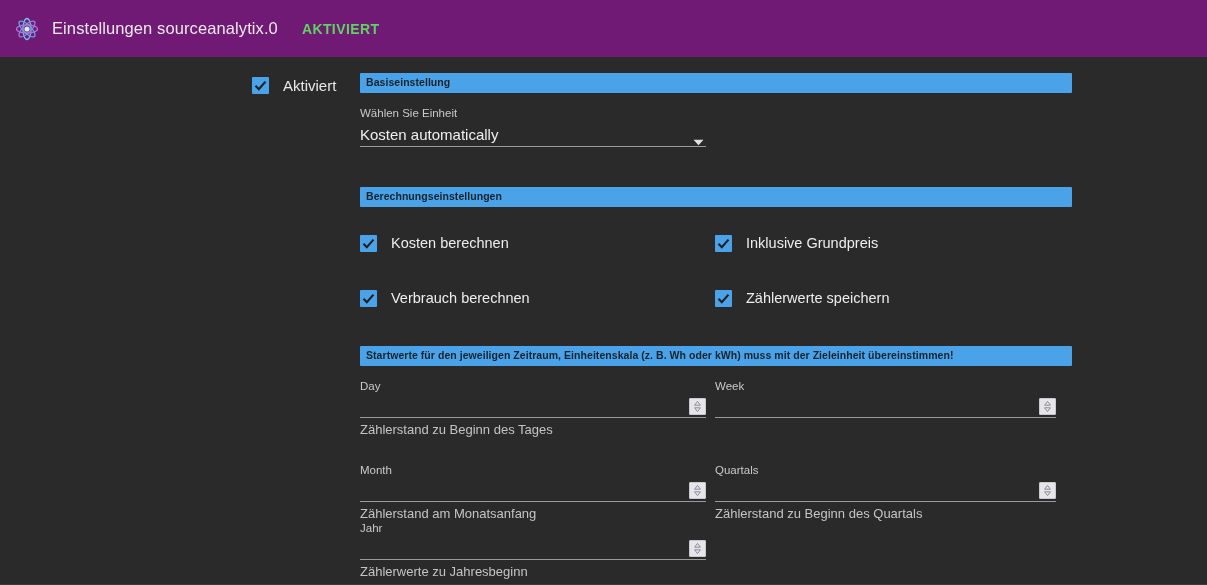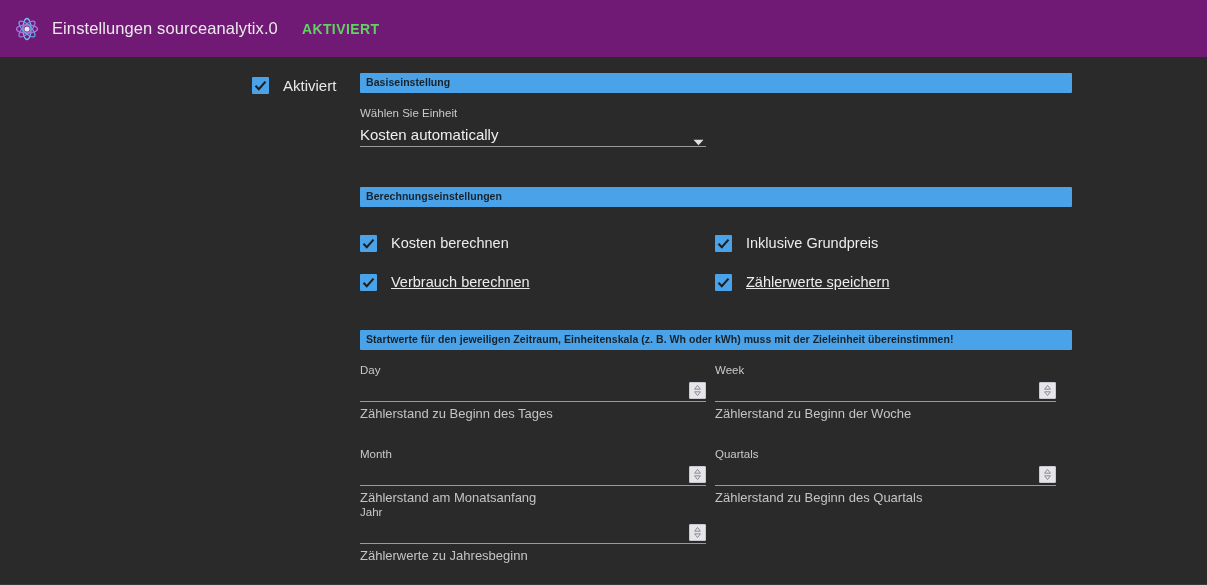--- a/index.html
+++ b/index.html
@@ -283,21 +283,21 @@
           <div class="cb-row">
             <span class="cb">
               <svg viewBox="0 0 17 17" width="17" height="17" aria-hidden="true">
                 <path d="M3.5 8.8 L6.8 12.2 L13.5 4.6" fill="none" stroke="#1e1e1e" stroke-width="2.1"></path>
               </svg>
             </span>
             <span class="cb-row-label">Inklusive Grundpreis</span>
           </div>
         </div>
 
-        <div class="grid2" style="margin-top:22px;text-decoration:underline;">
+        <div class="grid2" style="margin-top:38px;">
           <div class="cb-row">
             <span class="cb">
               <svg viewBox="0 0 17 17" width="17" height="17" aria-hidden="true">
                 <path d="M3.5 8.8 L6.8 12.2 L13.5 4.6" fill="none" stroke="#1e1e1e" stroke-width="2.1"></path>
               </svg>
             </span>
             <span class="cb-row-label">Verbrauch berechnen</span>
           </div>
           <div class="cb-row">
             <span class="cb">
@@ -330,21 +330,20 @@
             <div class="field-label">Week</div>
             <div class="num-ctl">
               <span class="num-val">134,5476</span>
               <span class="spinner">
                 <svg viewBox="0 0 9 13" width="9" height="13" aria-hidden="true">
                   <path d="M4.5 1.4 L7.4 5.2 L1.6 5.2 Z" fill="none" stroke="#8a8a95" stroke-width="1"></path>
                   <path d="M4.5 11.6 L7.4 7.8 L1.6 7.8 Z" fill="none" stroke="#8a8a95" stroke-width="1"></path>
                 </svg>
               </span>
             </div>
-            <div class="num-help">Zählerstand zu Beginn der Woche</div>
           </div>
         </div>
 
         <div class="grid2" style="margin-top:26px;">
           <div class="num-field">
             <div class="field-label">Month</div>
             <div class="num-ctl">
               <span class="num-val">0</span>
               <span class="spinner">
                 <svg viewBox="0 0 9 13" width="9" height="13" aria-hidden="true">

